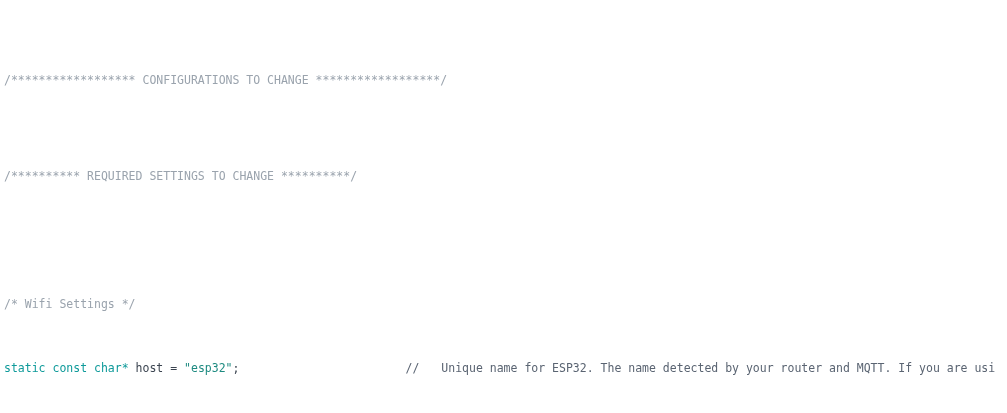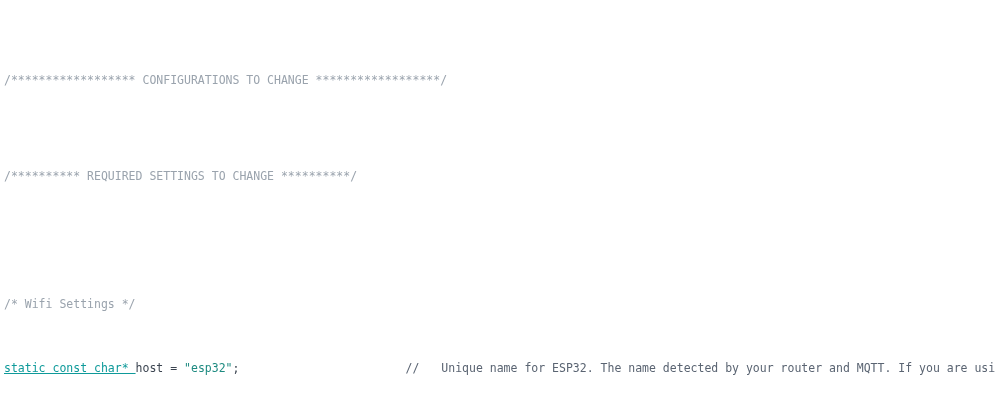--- a/index.html
+++ b/index.html
@@ -27,21 +27,21 @@
     width: 1600px;
   }
   .line {
     height: 16px;
     white-space: pre;
     position: relative;
   }
   
   .cmt      { color: #9aa3ad; }
   .lcmt     { color: #5a6472; }
-  .kw       { color: #0e9a9a; font-weight: normal; text-decoration: underline; }
+  .kw       { color: #0e9a9a; font-weight: normal; }
   .str      { color: #1d8a80; }
   .id       { color: #3b4450; font-weight: normal; }
   .plain    { color: #3b4450; }
   
   .ccol { display: inline-block; }
 </style>
 </head>
 <body>
 
 <div id="editor">

